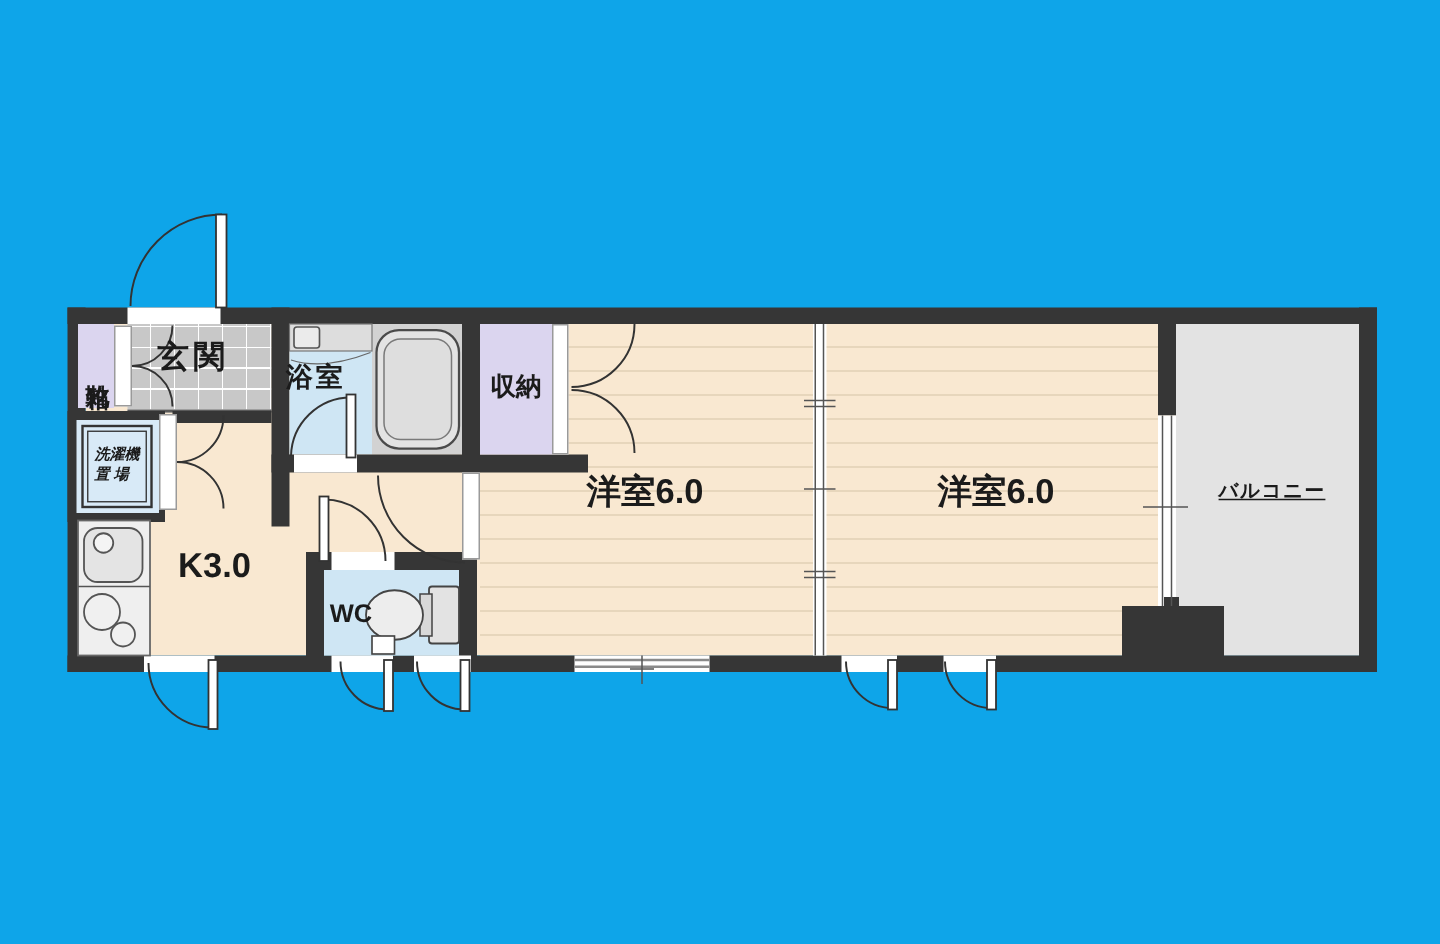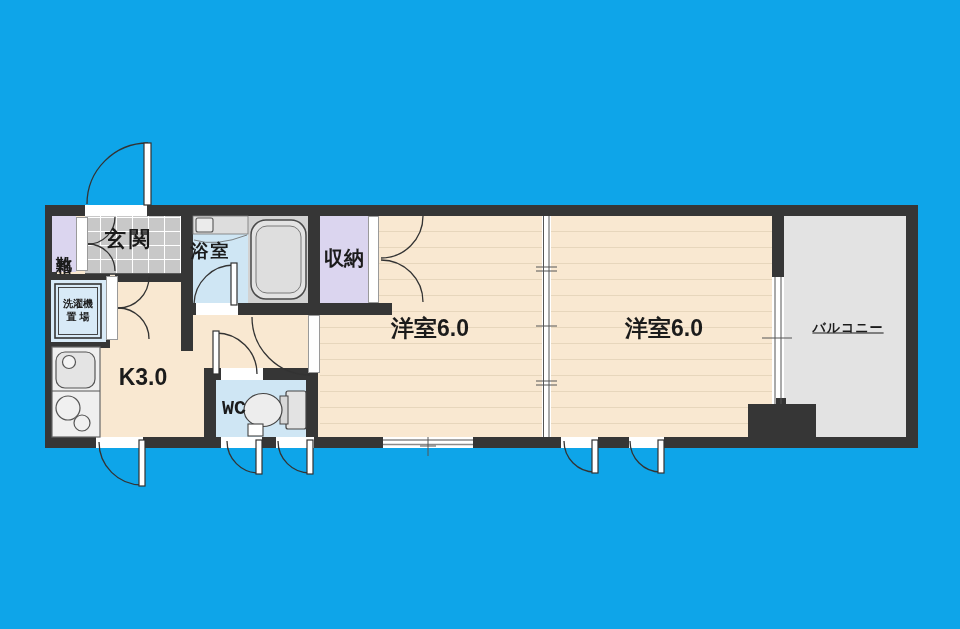--- a/index.html
+++ b/index.html
@@ -20,21 +20,21 @@
   .lblue{position:absolute;background:#D8EAF7;}
   .graypanel{position:absolute;background:#D2D2D2;}
   .overlay{position:absolute;left:0;top:0;pointer-events:none;}
   .arc{fill:none;stroke:#333;stroke-width:1.3;}
   .leaf{fill:#fff;stroke:#333;stroke-width:1.2;}
   .thin{fill:none;stroke:#555;stroke-width:1;}
   .winline{fill:none;stroke:#8a8a8a;stroke-width:1.6;}
   .label{position:absolute;transform:translate(-50%,-50%);color:#1b1b1b;font-weight:600;
          white-space:nowrap;line-height:1;}
   .vert{writing-mode:vertical-rl;text-orientation:upright;letter-spacing:2px;}
-  .laundry-label{white-space:pre-line;text-align:center;line-height:1.3;letter-spacing:0;}
+  .laundry-label{white-space:pre-line;line-height:1.3;letter-spacing:0;font-style:italic;}
 </style>
 </head>
 <body>
 
 <div class="plan">
 
   <div class="base" style="left:57px;top:216px;width:849px;height:221px;"></div>
 
   <div class="floorlines" style="left:320px;top:216px;width:452px;height:221px;"></div>
 
@@ -200,20 +200,20 @@
       <ellipse cx="263" cy="410" rx="19" ry="16.5" fill="#EDEDED" stroke="#444" stroke-width="1.2"></ellipse>
       <rect x="248" y="424" width="15" height="12" fill="#FFFFFF" stroke="#444" stroke-width="1.1"></rect>
     </g>
   </svg>
 
   <div class="label vert" style="left:64px;top:245px;font-size:16px;">靴箱</div>
   <div class="label" style="left:129px;top:238px;font-size:21px;letter-spacing:3px;">玄関</div>
   <div class="label laundry-label" style="left:78px;top:310px;font-size:10px;">洗濯機
 置 場</div>
   <div class="label" style="left:196px;top:251px;font-size:18px;letter-spacing:2px;padding-left:29px;">浴室</div>
-  <div class="label" style="left:344px;top:258px;font-size:20px;">収納</div>
+  <div class="label" style="left:344px;top:258px;font-size:17px;">収納</div>
   <div class="label" style="left:143px;top:377px;font-size:23px;">K3.0</div>
-  <div class="label" style="left:234px;top:409px;font-size:20px;font-weight:700;font-family:Liberation Mono, monospace;">WC</div>
+  <div class="label" style="left:234px;top:409px;font-size:17px;font-weight:700;">WC</div>
   <div class="label" style="left:430px;top:328px;font-size:23px;">洋室6.0</div>
   <div class="label" style="left:664px;top:328px;font-size:23px;">洋室6.0</div>
   <div class="label" style="left:848px;top:327px;font-size:13px;letter-spacing:1px;text-decoration:underline;">バルコニー</div>
 
 </div>
 
 </body></html>

